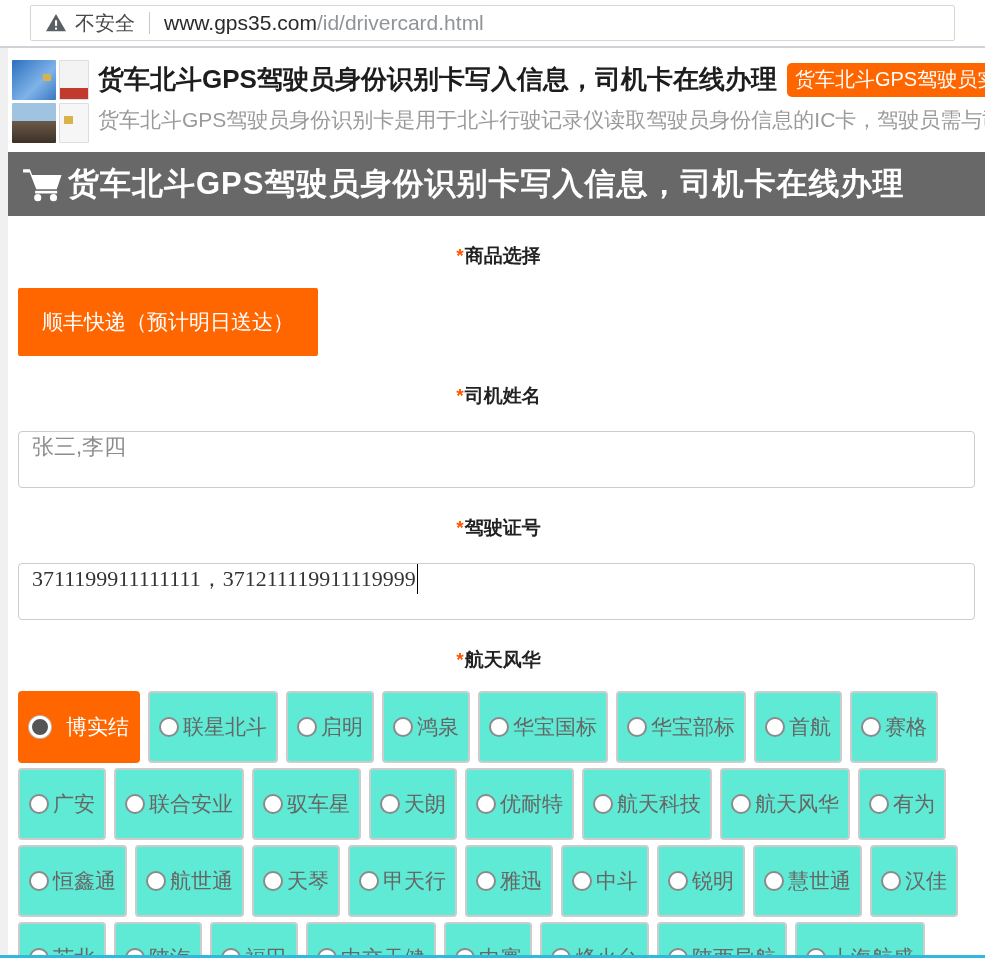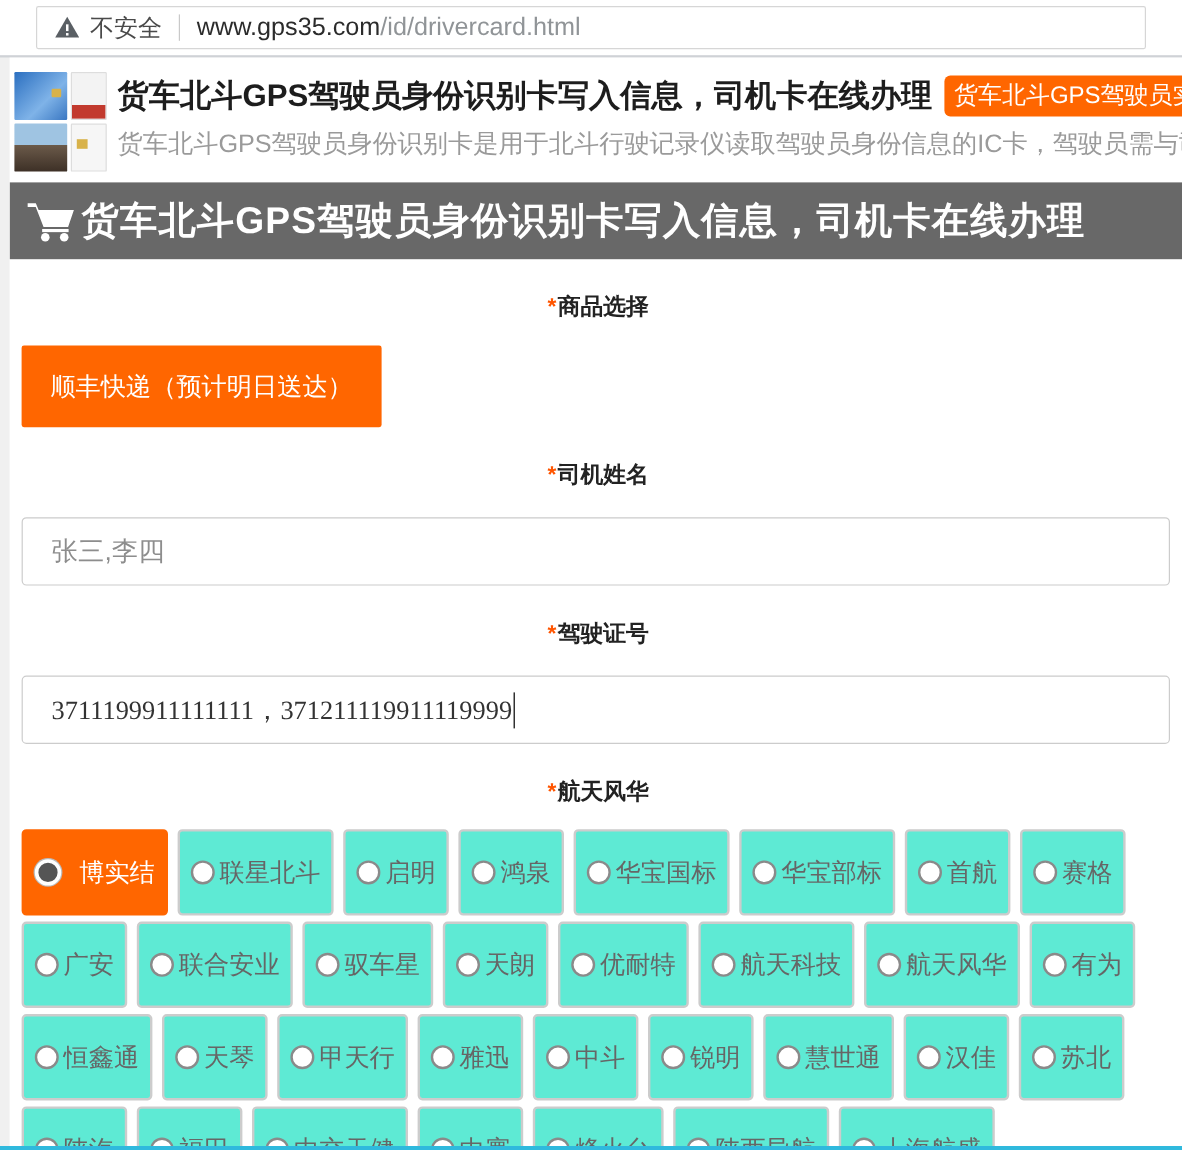--- a/index.html
+++ b/index.html
@@ -49,21 +49,21 @@
   
   .form { padding:0 10px; }
   .field-label { margin-top:27px; font-size:19px; font-weight:bold; color:#222;
     padding-left:4px;text-align:center; }
   .req { color:#ff5500; margin-right:1px; }
 
   .product-btn { margin-top:19px; display:inline-block; background:#ff6600; color:#fff;
     font-size:21px; padding:20px 24px; border-radius:2px; cursor:pointer; }
 
   .text-input { margin-top:22px; height:57px; border:1px solid #ccc; border-radius:4px;
-    background:#fff; display:flex; align-items:center; padding:0 24px; font-size:22px; }
+    background:#fff; display:flex; align-items:flex-start; padding:0 13px; font-size:22px; }
   .text-input.gray { color:#8d8d8d; }
   .text-input.dark { color:#333;font-family:Liberation Serif, serif; }
   .caret { display:inline-block; width:1px; height:30px; background:#000; margin-left:1px; }
 
   .options { margin-top:18px; display:flex; flex-wrap:wrap; width:965px; }
   .option { display:flex; align-items:center; border:2px solid #ccc; border-radius:4px;
     background:#5eead4; color:#666; font-size:21px; padding:20px 9px; margin:0 8px 5px 0;
     cursor:pointer; white-space:nowrap; }
   .option .radio { width:20px; height:20px; border-radius:50%; border:2px solid #8a8a8a;
     background:#fff; margin-right:4px; flex:0 0 auto; }
@@ -199,20 +199,24 @@
         <div class="option">
           <span class="radio"></span>
           <span>有为</span>
         </div>
         <div class="option">
           <span class="radio"></span>
           <span>恒鑫通</span>
         </div>
         <div class="option">
           <span class="radio"></span>
+          <span>航世通</span>
+        </div>
+        <div class="option">
+          <span class="radio"></span>
           <span>天琴</span>
         </div>
         <div class="option">
           <span class="radio"></span>
           <span>甲天行</span>
         </div>
         <div class="option">
           <span class="radio"></span>
           <span>雅迅</span>
         </div>

